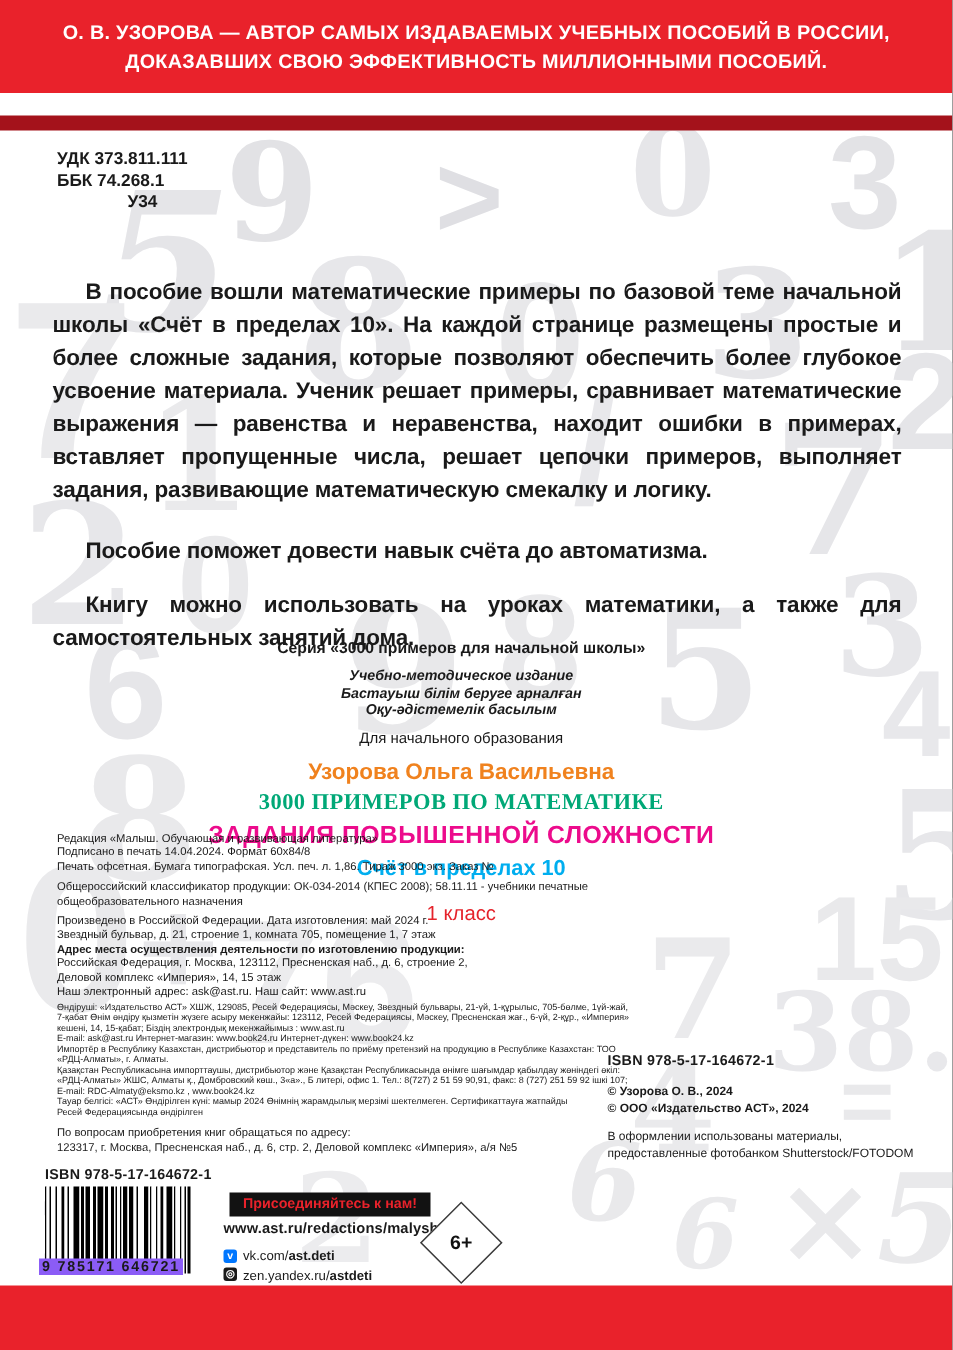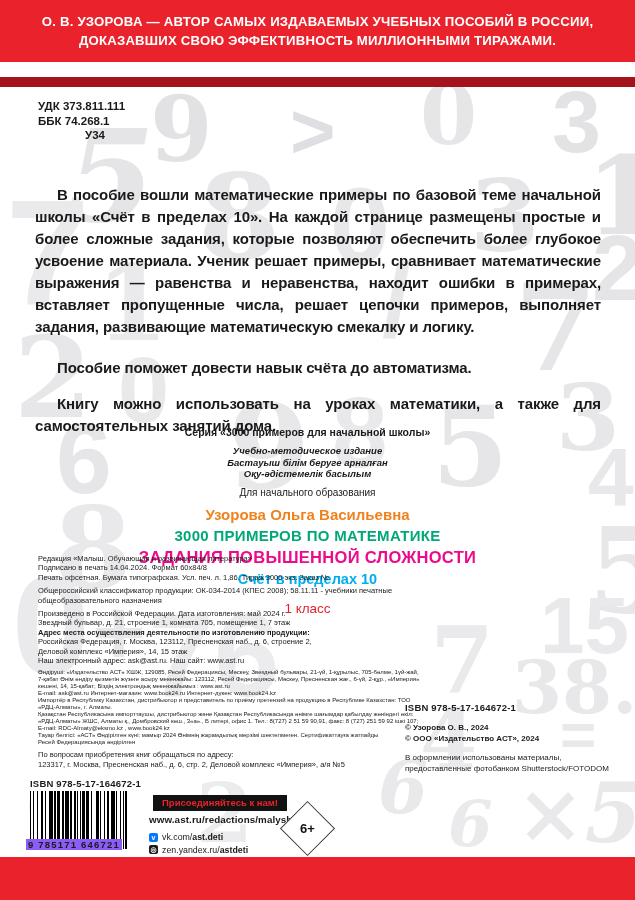--- a/index.html
+++ b/index.html
@@ -22,21 +22,21 @@
   .annotation p{margin:0 0 19px;font-size:15px;line-height:22px;font-weight:bold;
                 text-align:justify;text-indent:22px;letter-spacing:-.1px;}
   .annotation p.p2{margin-bottom:14px;}
   .annotation p.p3{margin-bottom:0;}
   
   .series{left:16px;top:426px;width:583px;text-align:center;}
   .series .serie{font-size:10.5px;font-weight:bold;margin-bottom:7px;}
   .series .ed{font-size:9.5px;font-weight:bold;font-style:italic;line-height:11.5px;}
   .series .aud{font-size:10px;margin-top:7px;margin-bottom:8px;}
   .series .author{font-size:15px;font-weight:bold;color:#f0821e;margin-bottom:4px;}
-  .series .t1{font-size:15px;font-weight:bold;color:#00a877;margin-bottom:4px;letter-spacing:.3px;}
+  .series .t1{font-size:15px;font-weight:bold;color:#00a877;margin-bottom:4px;letter-spacing:.3px;font-family:Liberation Serif, serif;}
   .series .t2{font-size:16.5px;font-weight:bold;color:#ec0b8c;margin-bottom:4px;letter-spacing:.3px;}
   .series .sub{font-size:14.5px;font-weight:bold;color:#00aeef;margin-bottom:14px;}
   .series .grade{font-size:13.5px;font-weight:normal;color:#e5232b;}
   
   .imprint{left:38px;top:554px;width:578px;}
   .imprint p{margin:0 0 4px;font-size:7.5px;line-height:9.4px;letter-spacing:0;}
   .imprint p.kz{font-size:6px;line-height:7px;margin-bottom:4px;}
   .imprint .b{font-weight:bold;}
   
   .rights{left:405px;top:702px;width:225px;font-size:8px;line-height:11px;}
@@ -109,21 +109,21 @@
       <span class="wm" style="left: 560px; top: 704px; font-size: 62px; color: rgb(233, 233, 235);">=</span>
       <span class="wm" style="left: 378px; top: 752px; font-size: 72px; color: rgb(233, 233, 235); font-family: &quot;DejaVu Serif&quot;, serif; font-style: italic;">6</span>
       <span class="wm" style="left: 196px; top: 772px; font-size: 82px; color: rgb(236, 236, 238); font-family: &quot;DejaVu Serif&quot;, serif;">2</span>
       <span class="wm" style="left: 26px; top: 782px; font-size: 82px; color: rgb(232, 232, 235);">&gt;</span>
       <span class="wm" style="left: 516px; top: 772px; font-size: 82px; color: rgb(233, 233, 235); font-family: &quot;DejaVu Serif&quot;, serif; font-style: italic;">×5</span>
       <span class="wm" style="left: 448px; top: 792px; font-size: 64px; color: rgb(234, 234, 236); font-family: &quot;DejaVu Serif&quot;, serif; font-style: italic;">6</span>
     </div>
 
   <div class="layer banner">
     <div>О. В. УЗОРОВА — АВТОР САМЫХ ИЗДАВАЕМЫХ УЧЕБНЫХ ПОСОБИЙ В РОССИИ,</div>
-    <div>ДОКАЗАВШИХ СВОЮ ЭФФЕКТИВНОСТЬ МИЛЛИОННЫМИ ТИРАЖАМИ.</div>
+    <div>ДОКАЗАВШИХ СВОЮ ЭФФЕКТИВНОСТЬ МИЛЛИОННЫМИ ПОСОБИЙ.</div>
   </div>
 
   <div class="layer stripe"></div>
 
   <div class="layer udk">
     <div>УДК 373.811.111</div>
     <div>ББК 74.268.1</div>
     <div class="sign">У34</div>
   </div>
 

